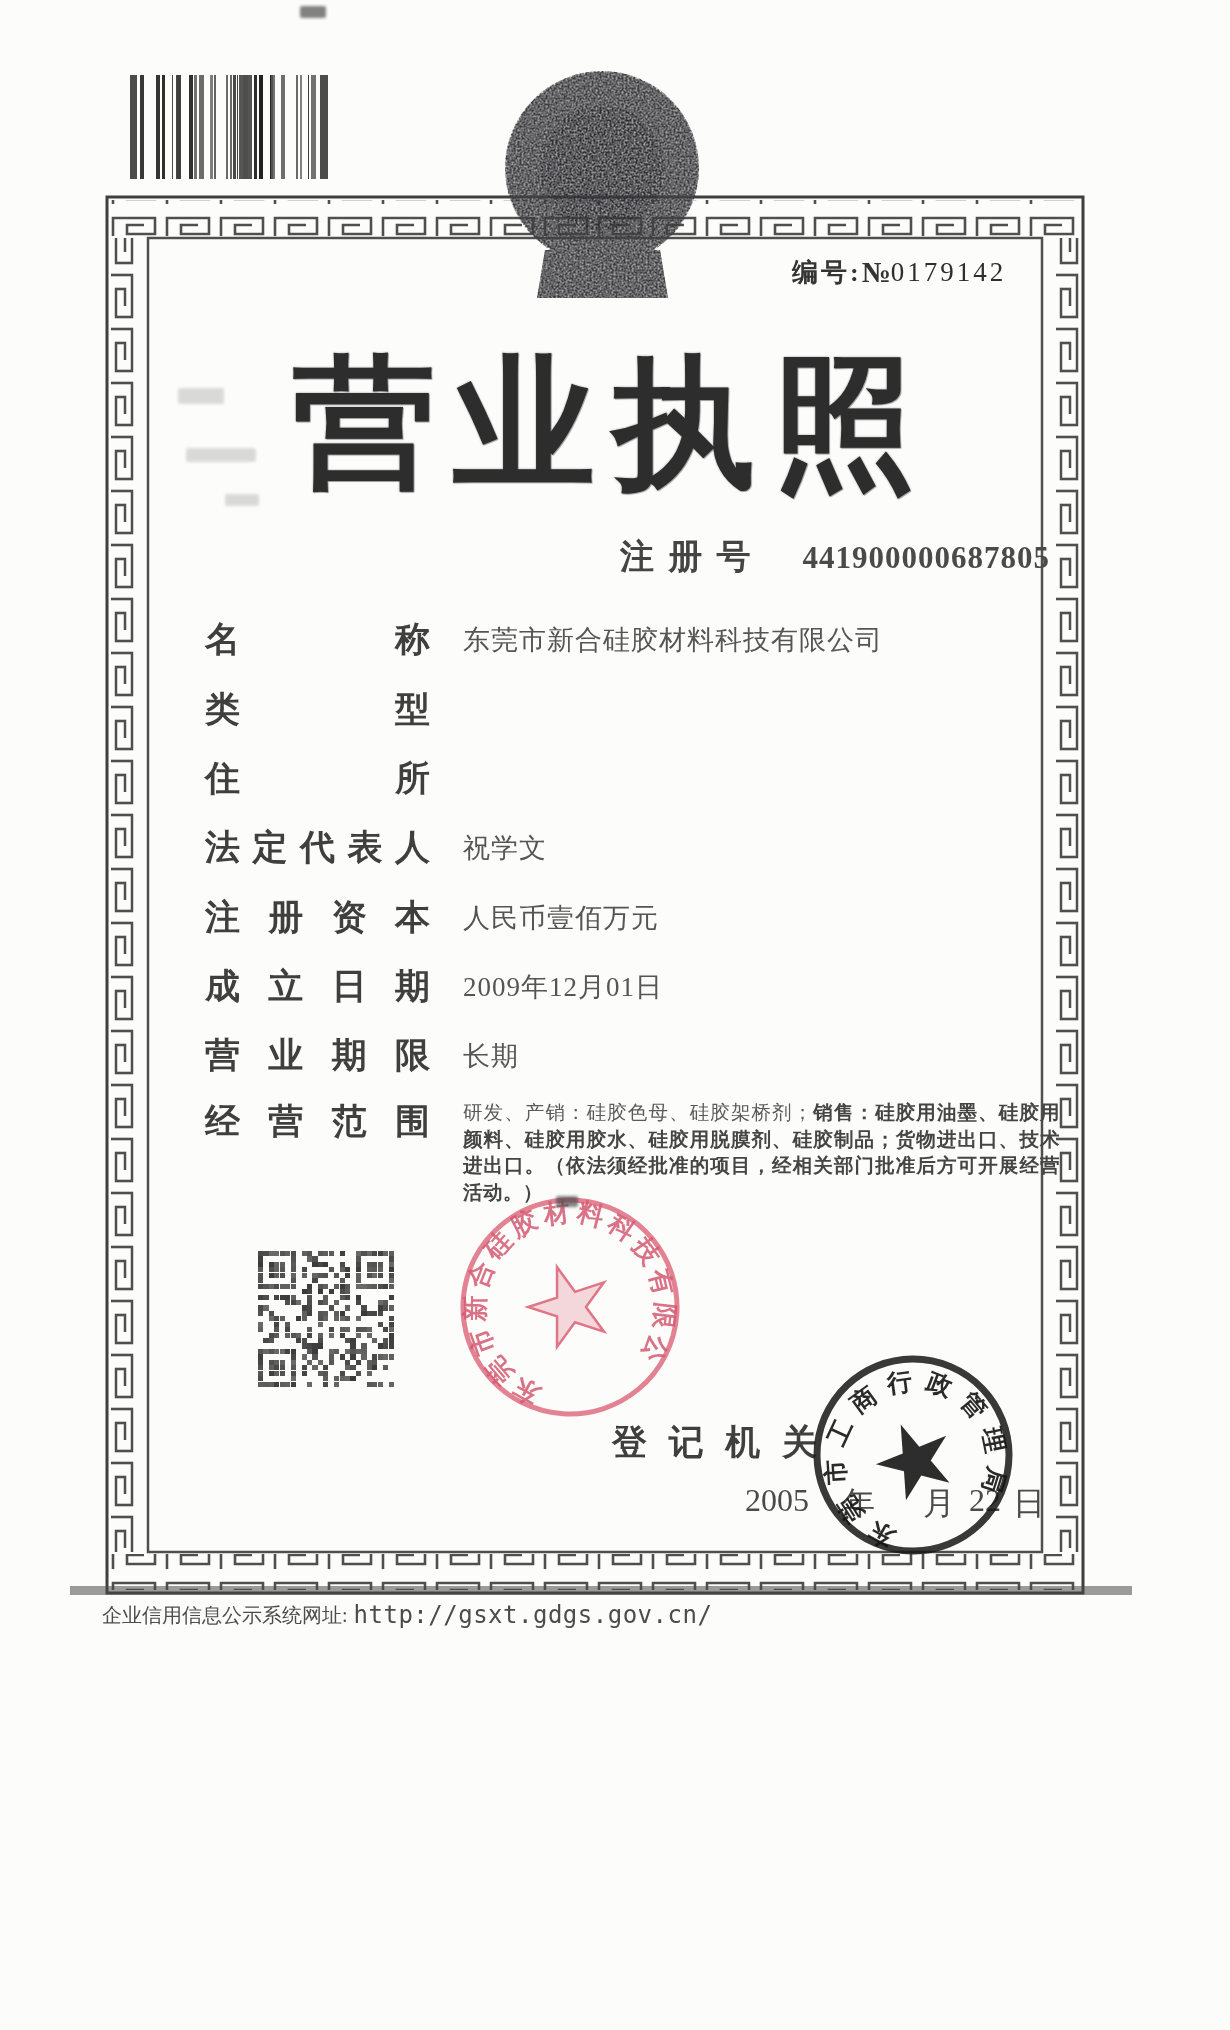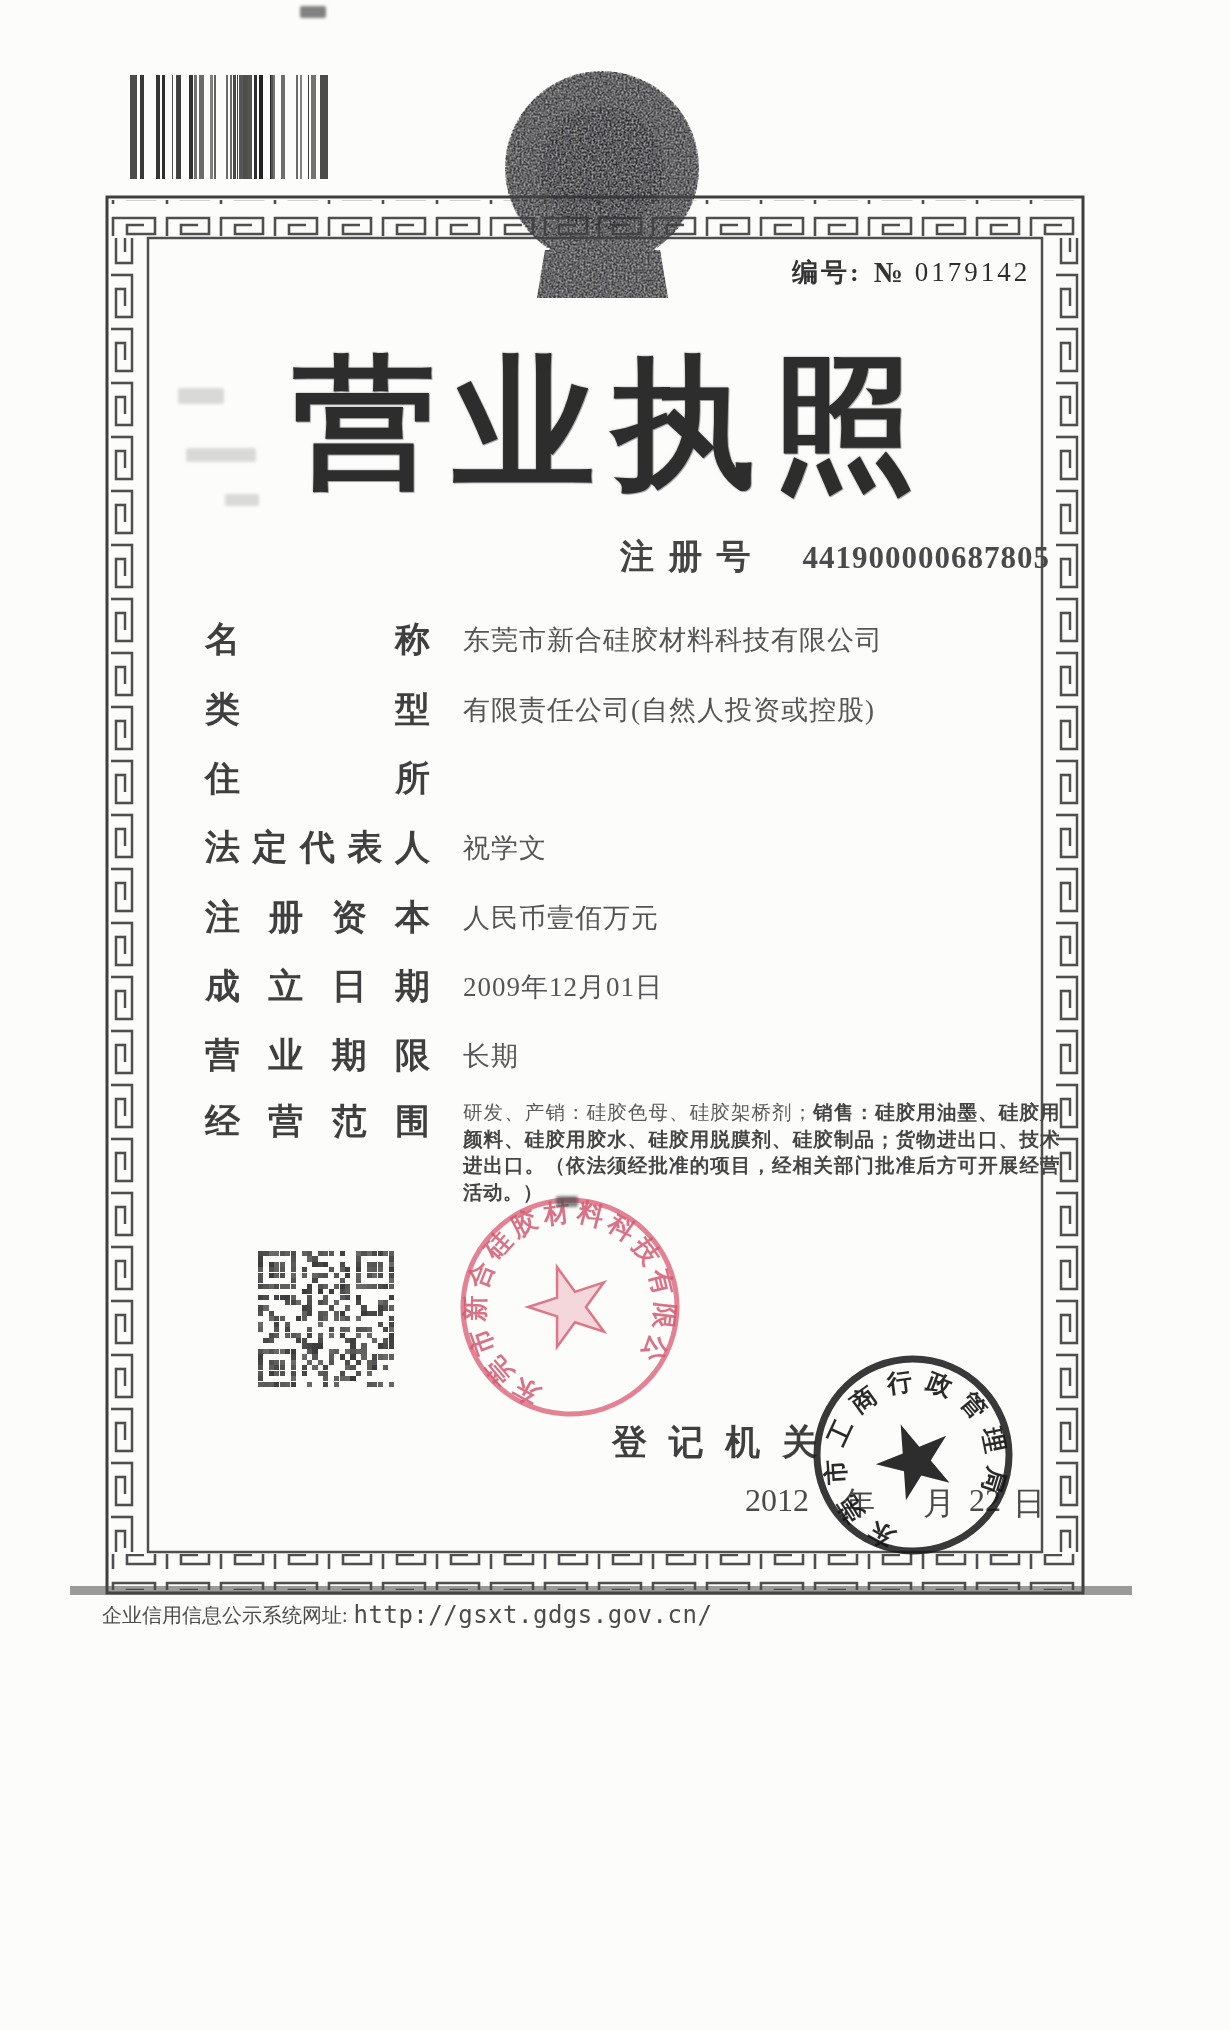--- a/index.html
+++ b/index.html
@@ -5,21 +5,21 @@
   html,body{margin:0;padding:0;background:#ffffff;}
   .page{
     position:relative; width:1230px; height:2030px;
     background:#fcfcfa; overflow:hidden;
     font-family:"Liberation Serif", serif; color:#3d3d3d;
   }
   .abs{position:absolute;}
   
   .serial-line{
     left:792px; top:252px; width:300px; height:40px;
-    display:flex; align-items:center; gap:12px;
+    display:flex; align-items:center; 
     color:#343434;
   }
   .serial-label{font-size:26px; font-weight:600; letter-spacing:3px;}
   .serial-no-mark{font-size:29px; font-weight:800; font-family:"Liberation Serif",serif;}
   .serial-number{font-size:27px; font-family:Liberation Serif, serif; letter-spacing:3px; color:#2e2e2e;}
   
   .license-title{
     left:293px; top:340px; width:622px; height:170px;
     display:flex; justify-content:space-between; align-items:center;
     font-family:"Liberation Sans", sans-serif;
@@ -171,21 +171,20 @@
       <span>称</span>
     </span>
     <span class="field-value">东莞市新合硅胶材料科技有限公司</span>
   </div>
 
   <div class="abs field-row" style="top:688px;">
     <span class="field-label">
       <span>类</span>
       <span>型</span>
     </span>
-    <span class="field-value">有限责任公司(自然人投资或控股)</span>
   </div>
 
   <div class="abs field-row" style="top:757px;">
     <span class="field-label">
       <span>住</span>
       <span>所</span>
     </span>
   </div>
 
   <div class="abs field-row" style="top:826px;">
@@ -534,21 +533,21 @@
     </svg>
 
   <div class="abs registrar-label">
     <span>登</span>
     <span>记</span>
     <span>机</span>
     <span>关</span>
   </div>
 
   <div class="abs issue-date">
-    <span class="d-year">2012</span>
+    <span class="d-year">2005</span>
     <span class="d-yunit">年</span>
     <span class="d-munit">月</span>
     <span class="d-day">22</span>
     <span class="d-dunit">日</span>
   </div>
 
   <svg class="abs" style="left:0;top:0;pointer-events:none;" width="1230" height="2030" viewBox="0 0 1230 2030">
     <defs>
       <path id="redArc" d="M520.6 1377.4 A86 86 0 1 1 619.3 1377.4" fill="none"></path>
       <path id="blackArc" d="M871.7 1521 A72 72 0 1 1 954.3 1521" fill="none"></path>

